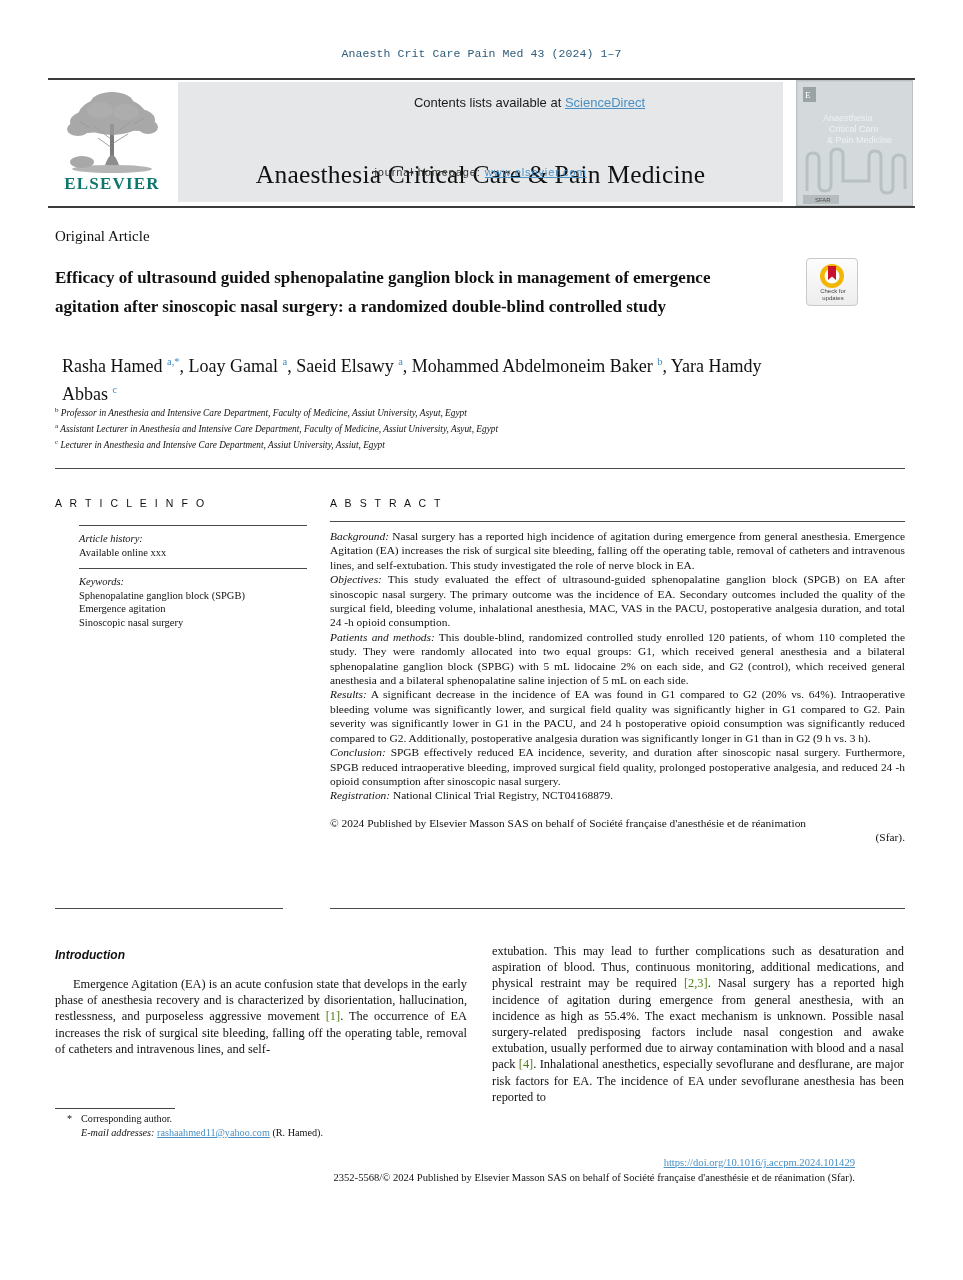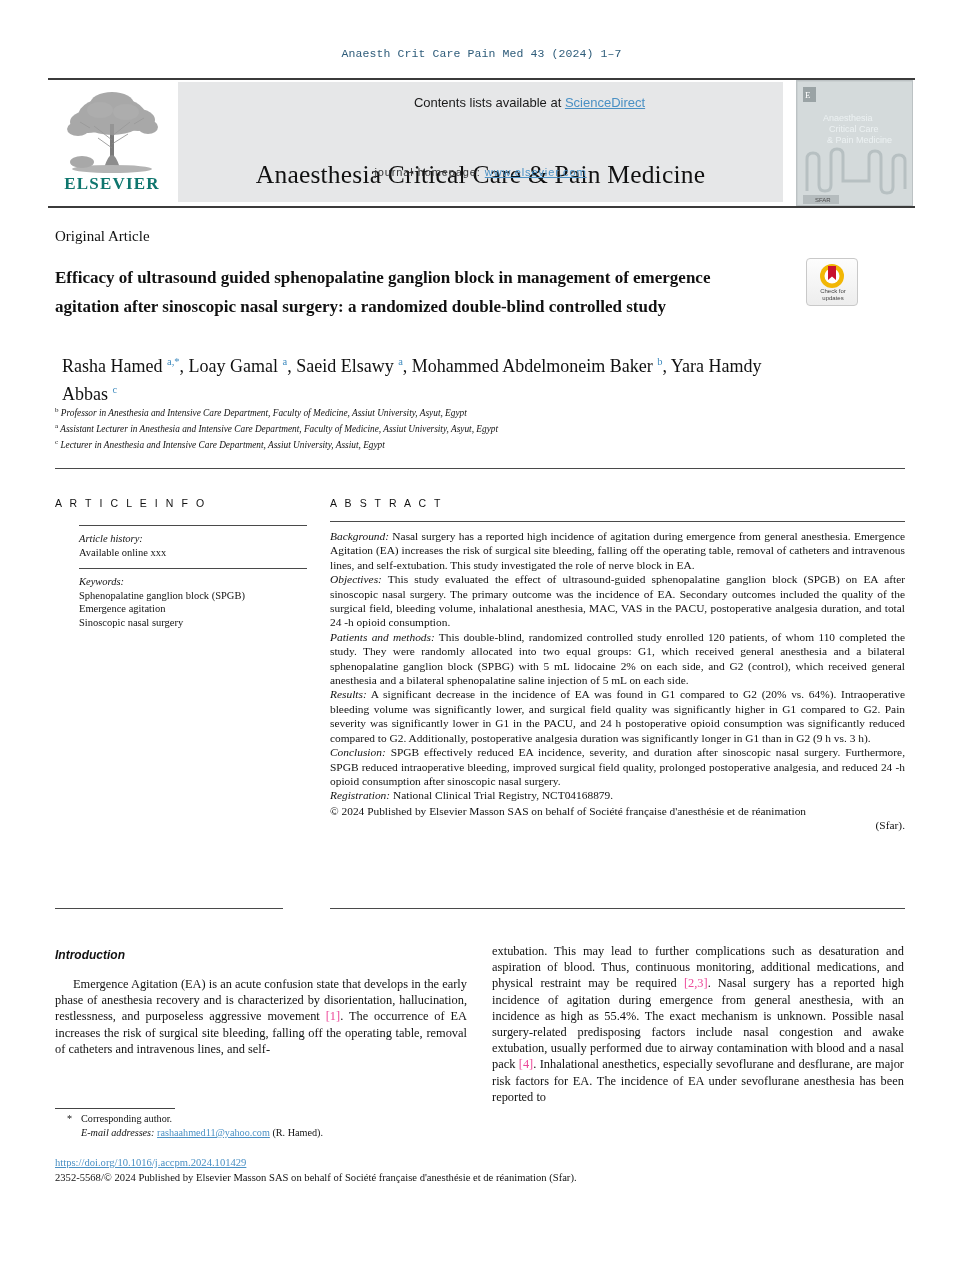--- a/index.html
+++ b/index.html
@@ -217,21 +217,21 @@
     font-size: 11.4px;
     line-height: 14.4px;
     color: #111;
     text-align: justify;
   }
   .abstract .rule-top {
     height: 1px; background: #4a4a4a; margin-bottom: 7px;
   }
   .abstract p { margin: 0; }
   .abstract .lead { font-style: italic; }
-  .abstract .copyline { margin-top: 1px; }
+  .abstract .copyline { margin-top: 13px; }
   .abstract .sfar { display: block; text-align: right; }
 
   
   .sec-title {
     position: absolute;
     font-family: "Liberation Sans", sans-serif;
     font-size: 12px;
     font-weight: 700;
     color: #111;
   }
@@ -241,21 +241,21 @@
     font-family: "Liberation Serif", serif;
     font-size: 12.4px;
     line-height: 16.2px;
     color: #111;
     text-align: justify;
   }
   .col-left  { left: 55px;  top: 976px; }
   .col-right { left: 492px; top: 943px; }
   .col-left p, .col-right p { margin: 0; text-indent: 18px; }
   .col-right p { text-indent: 0; }
-  .ref { color: #ec4899; }
+  .ref { color: #4d7c0f; }
 
   
   .footnote {
     position: absolute;
     left: 55px; top: 1112px;
     width: 412px;
     font-family: "Liberation Serif", serif;
     font-size: 10.2px;
     line-height: 14px;
     color: #111;
@@ -273,20 +273,21 @@
   .mail-link { color: #4a90c4; }
 
   .doi-block {
     position: absolute;
     left: 55px; top: 1155px;
     width: 800px;
     font-family: "Liberation Serif", serif;
     font-size: 10.6px;
     line-height: 15px;
     color: #111;
+    text-align: right;
   }
   .doi-link { color: #4a90c4; }
 </style>
 </head>
 <body>
 
 <div class="page">
 
   <div class="running-head">Anaesth Crit Care Pain Med 43 (2024) 1–7</div>
 

